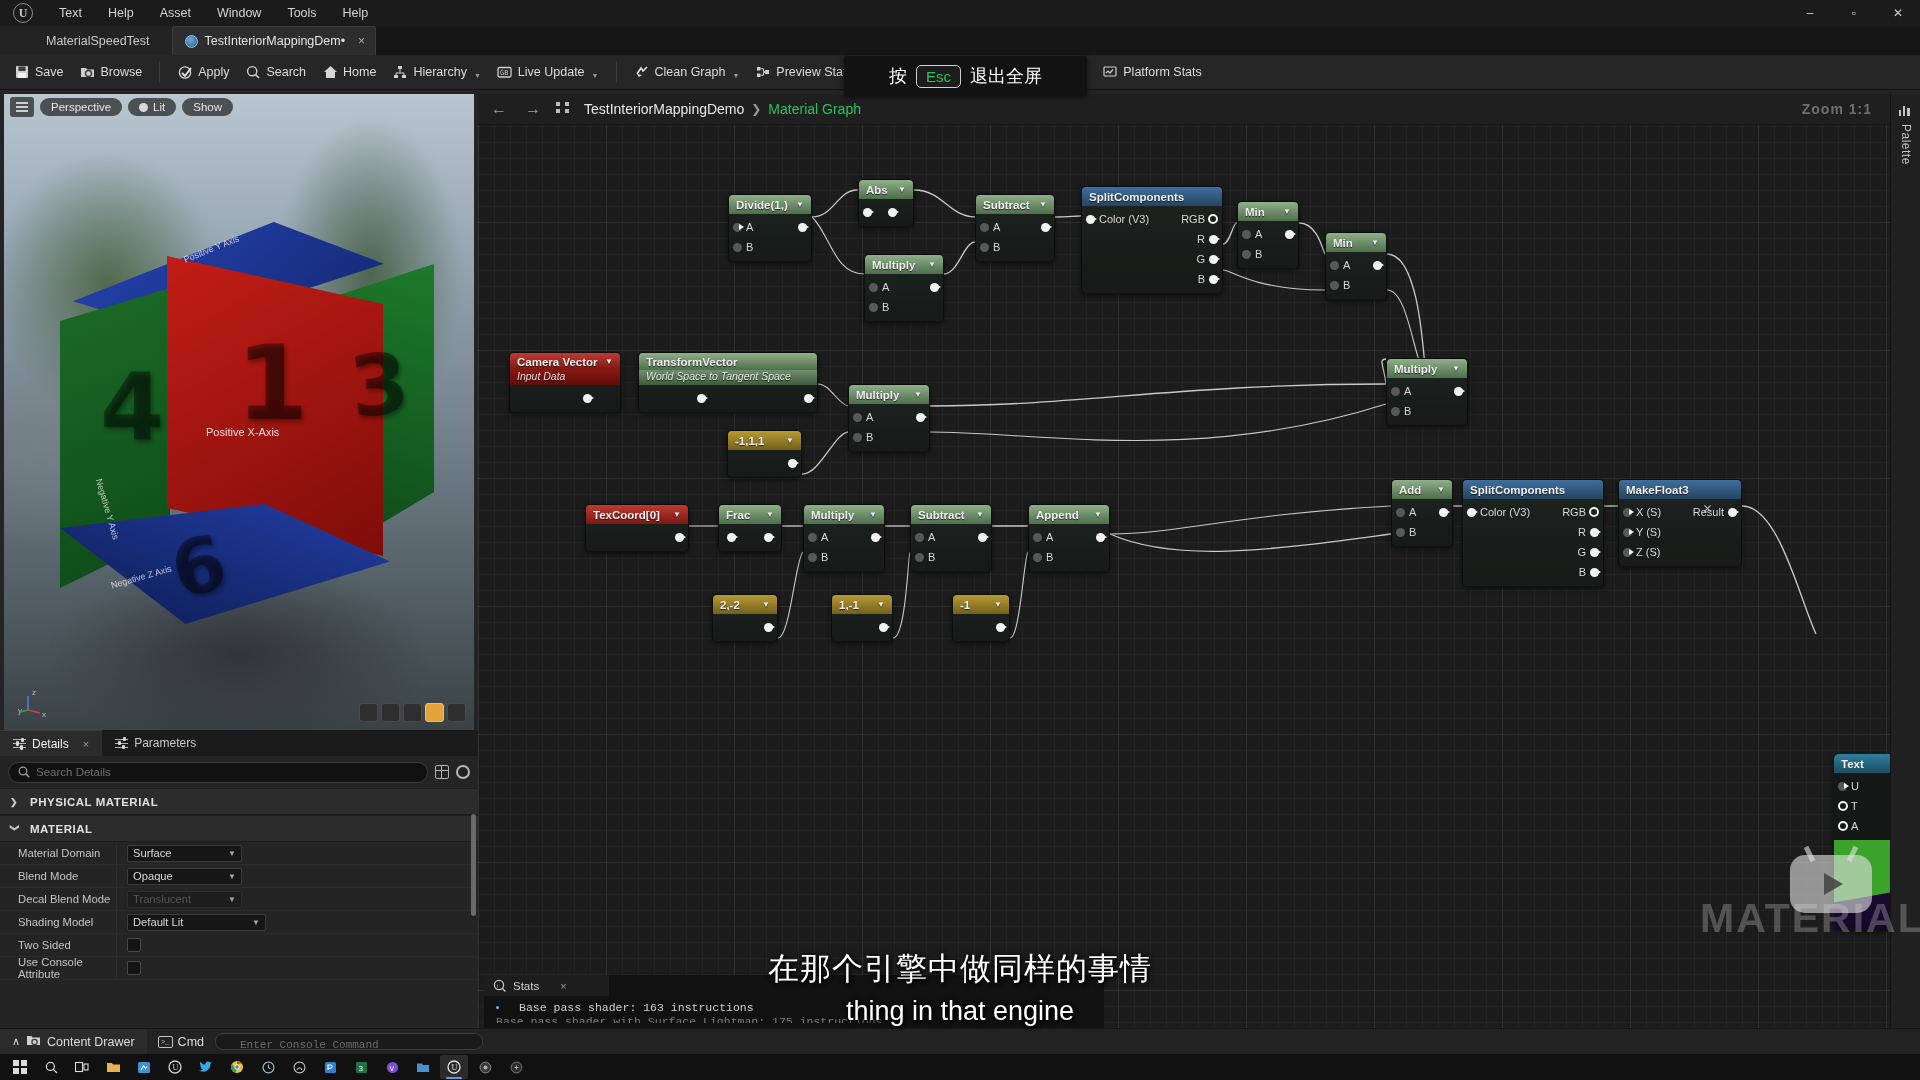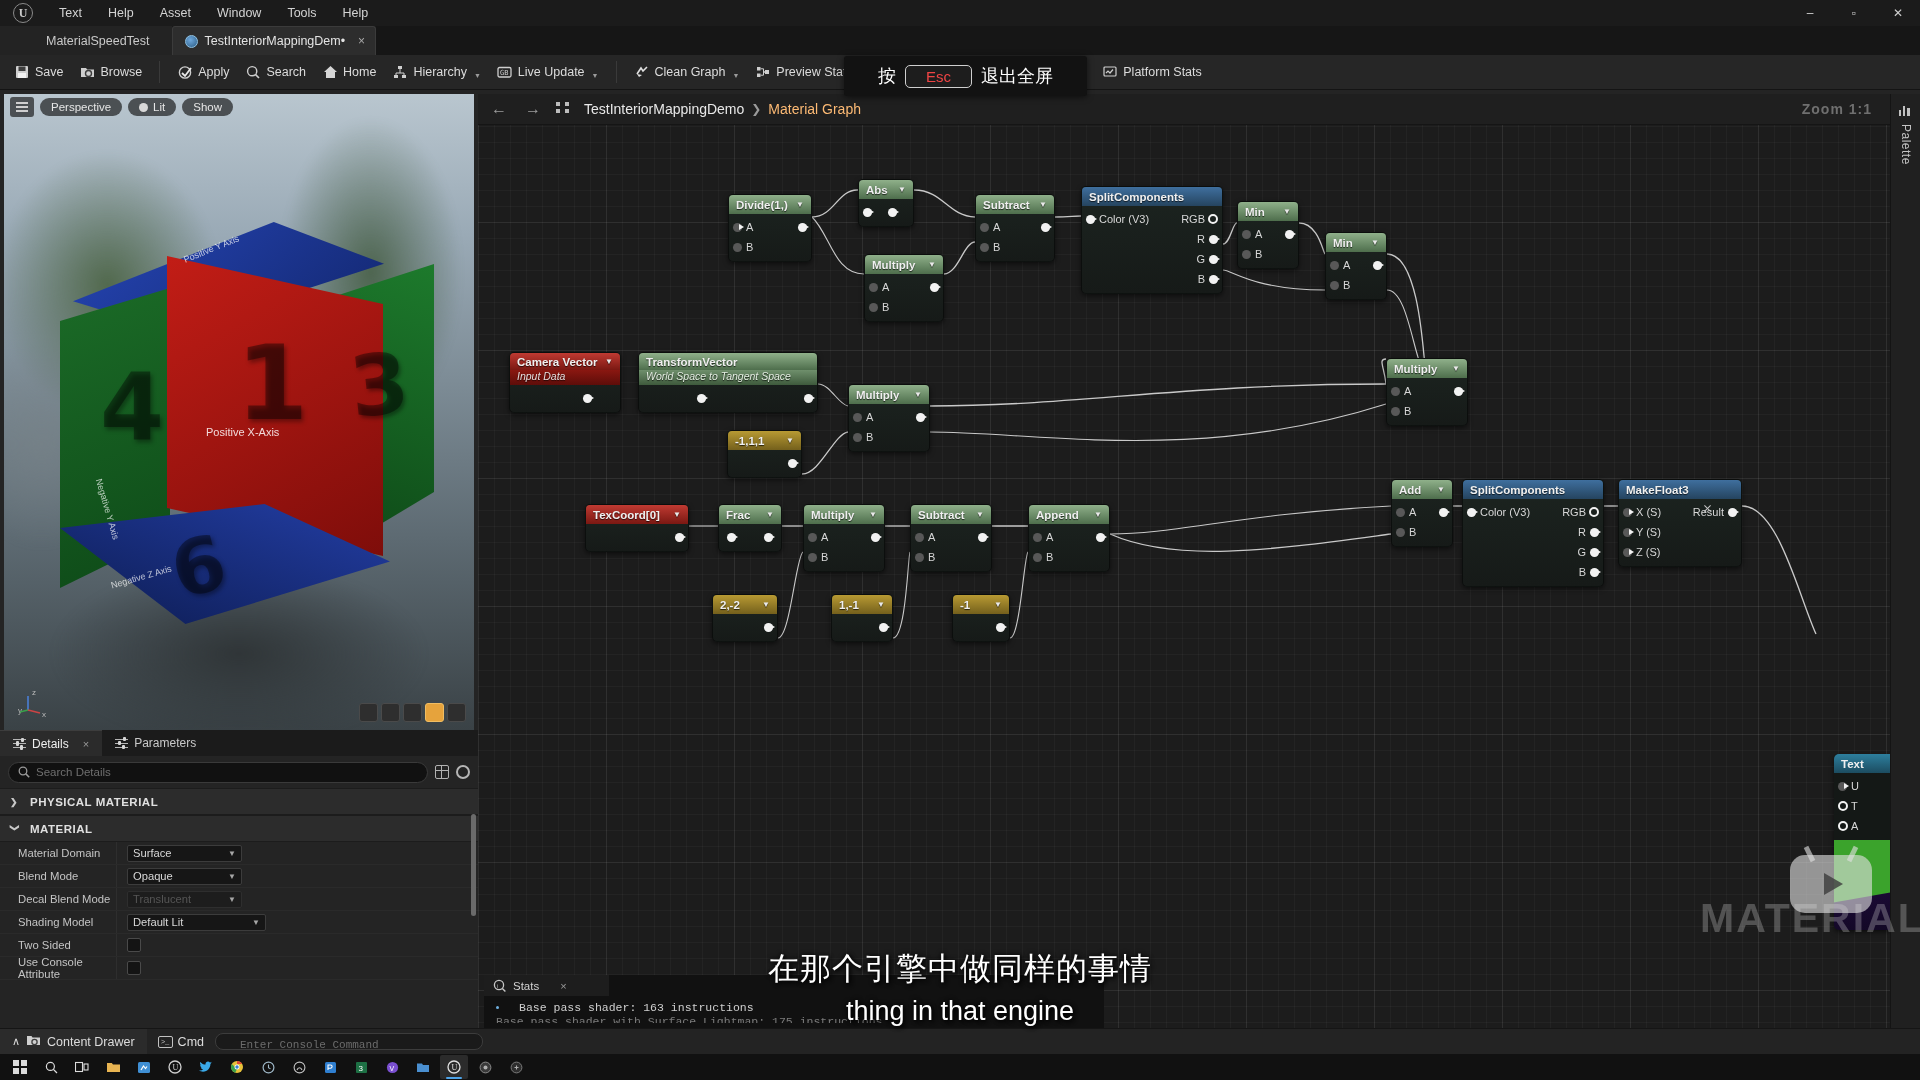--- a/index.html
+++ b/index.html
@@ -28,21 +28,21 @@
   .tb-grp{display:flex;align-items:center;height:35px;padding:0 6px;}
   .tb-sep{width:1px;height:22px;background:#3a3a3a;margin:0 3px;}
   .tb-btn{display:flex;align-items:center;gap:5px;padding:4px 8px;font-size:12.5px;color:#dcdcdc;border-radius:2px;position:relative;}
   .tb-btn .ic{width:16px;height:16px;display:inline-flex;align-items:center;justify-content:center;}
   .tb-btn .caret{font-size:7px;color:#9a9a9a;align-self:flex-end;margin-left:2px;margin-bottom:1px;}
   .tb-btn.dim{opacity:.45;}
 
   
   .esc-overlay{position:absolute;left:844px;top:56px;width:243px;height:40px;background:#121212;border-radius:3px;display:flex;align-items:center;justify-content:center;gap:9px;z-index:40;box-shadow:0 1px 6px rgba(0,0,0,.6);}
   .esc-overlay .zh{font-size:18px;color:#ffffff;font-family:"DejaVu Sans",sans-serif;}
-  .esc-key{border:1.4px solid #cfcfcf;border-radius:5px;padding:2px 20px;font-size:15px;color:#ef4444;background:#1d1d1d;}
+  .esc-key{border:1.4px solid #cfcfcf;border-radius:5px;padding:2px 9px;font-size:15px;color:#22c55e;background:#1d1d1d;}
 
   
   .viewport{position:absolute;left:4px;top:94px;width:470px;height:636px;background:#0d0d0d;overflow:hidden;}
   .vp-bg{position:absolute;inset:0;background:
      linear-gradient(180deg,#b9c6cf 0%,#9aaab6 22%,#7d8c96 45%,#5d6a72 70%,#3a4246 100%);}
   .vp-blur{position:absolute;inset:0;
      background:
       radial-gradient(ellipse 160px 190px at 22% 30%, rgba(70,95,60,.85), transparent 70%),
       radial-gradient(ellipse 130px 220px at 78% 28%, rgba(60,85,55,.8), transparent 70%),
       radial-gradient(ellipse 250px 120px at 50% 88%, rgba(45,50,52,.9), transparent 75%),
@@ -120,21 +120,21 @@
       linear-gradient(to right, rgba(255,255,255,.030) 1px, transparent 1px),
       linear-gradient(to bottom, rgba(255,255,255,.030) 1px, transparent 1px),
       linear-gradient(to right, rgba(255,255,255,.055) 1px, transparent 1px),
       linear-gradient(to bottom, rgba(255,255,255,.055) 1px, transparent 1px);
     background-size:16px 16px,16px 16px,128px 128px,128px 128px;}
   .gtop{position:absolute;left:0;top:0;width:100%;height:31px;background:#1f1f1f;display:flex;align-items:center;gap:12px;padding-left:10px;border-bottom:1px solid #151515;z-index:6;}
   .nav-arr{font-size:16px;color:#9d9d9d;padding:0 3px;}
   .bc-ic{width:16px;height:16px;position:relative;}
   .breadcrumb{font-size:14px;color:#e8e8e8;display:flex;align-items:center;gap:7px;}
   .breadcrumb .sep{color:#9a9a9a;font-size:12px;}
-  .breadcrumb .dim{color:#fdba74;}
+  .breadcrumb .dim{color:#22c55e;}
   .zoomlbl{position:absolute;right:18px;top:7px;font-size:14px;color:#6f6f6f;font-weight:bold;letter-spacing:1px;z-index:7;}
 
   
   .node{position:absolute;border-radius:5px;background:linear-gradient(180deg,#1c2420 0%,#161a18 100%);
         box-shadow:0 2px 5px rgba(0,0,0,.55);border:1px solid rgba(0,0,0,.5);overflow:hidden;}
   .nhdr{height:19px;display:flex;align-items:center;padding:0 7px;font-size:11.5px;font-weight:bold;color:#f0f0f0;
         text-shadow:0 1px 1px rgba(0,0,0,.7);justify-content:space-between;gap:6px;}
   .nhdr.green{background:linear-gradient(180deg,#8fb08a 0%,#4e6e4c 100%);}
   .nhdr.red{background:linear-gradient(180deg,#c03a32 0%,#7a1812 100%);}
   .nhdr.blue{background:linear-gradient(180deg,#3f6f9e 0%,#25445f 100%);}

